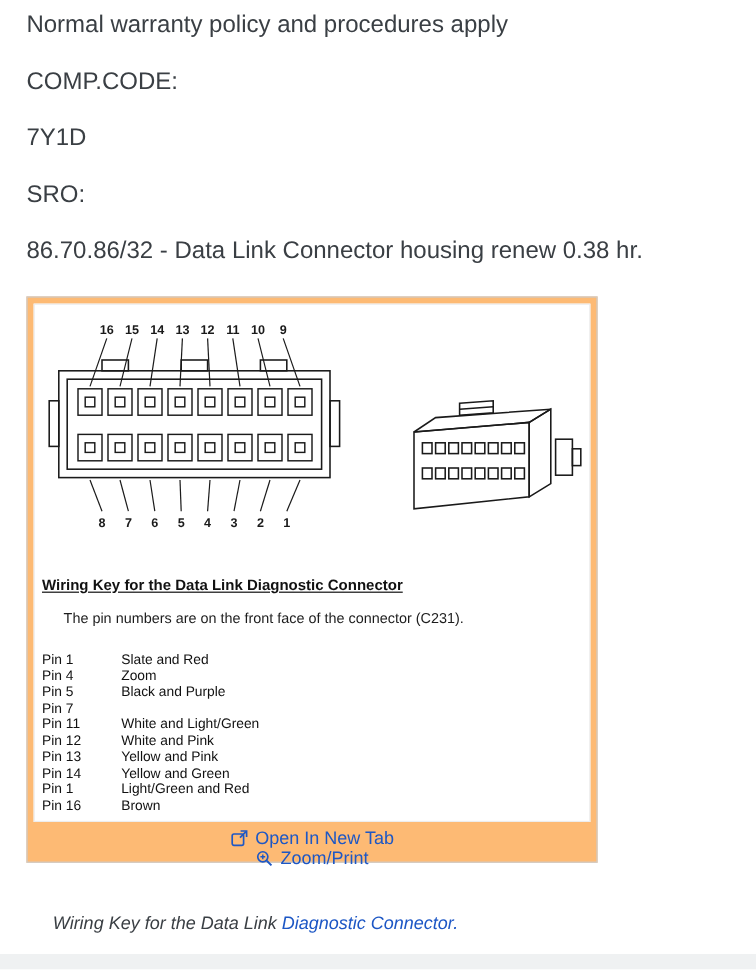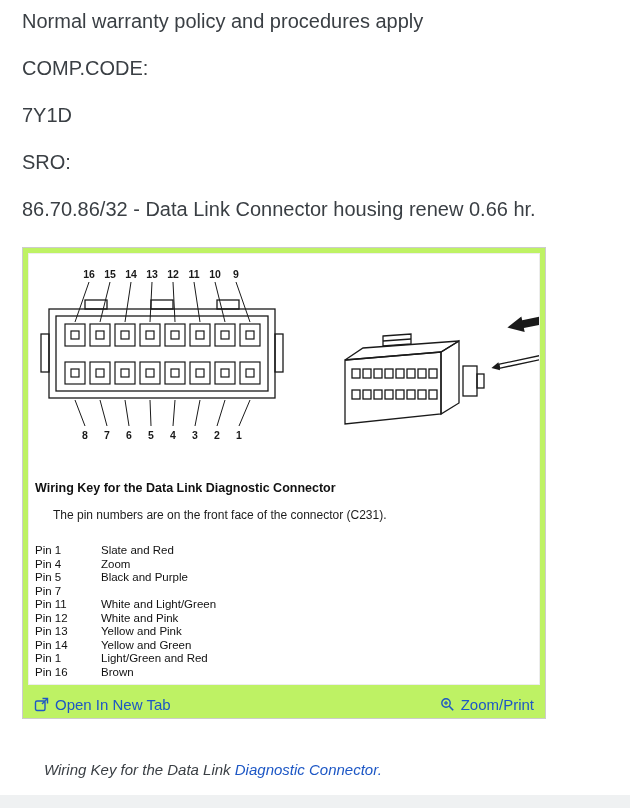--- a/index.html
+++ b/index.html
@@ -8,48 +8,50 @@
     width: 630px; height: 808px;
     position: relative; overflow: hidden;
     background: #ffffff;
     font-family: "Liberation Sans", sans-serif;
     color: var(--text-color, #3a3f44);
   }
   .content { padding: 12px 0 0 22px; }
   .meta-line { font-size: 20px; line-height: 18px; margin: 0 0 29px 0; }
 
   .figure-panel {
-    width: 524px;
+    width: 476px;
     margin-top: 11px;
     border: 1px solid var(--panel-border, #cccccc);
-    background: #bef264;
+    background: #fdba74;
   }
   .figure-scan {
     margin: 5px;
     height: 432px;
     background: #ffffff;
     border: 1px solid #ededed;
     overflow: hidden;
     color: #1a1a1a;
     cursor: pointer;
   }
   .diagram { display: block; margin: 8px 0 0 0; }
 
   .figure-heading {
     font-size: 12.5px; line-height: 15px; font-weight: bold;
+    text-decoration: underline;
     margin: 34px 0 4px 6px; color: #111;
   }
   .figure-sub { font-size: 12px; line-height: 14px; margin: 12px 0 0 24px; color: #1c1c1c; }
   .pin-table { margin: 22px 0 0 6px; font-size: 11.5px; line-height: 13.5px; color: #111; }
   .pin-row { display: grid; grid-template-columns: 66px auto; }
 
   .figure-actions {
     height: 28px;
     display: flex; align-items: center; justify-content: space-between;
     padding: 0 11px;
+    flex-direction: column;
   }
   .action-link {
     display: inline-flex; align-items: center; gap: 6px;
     color: var(--link-color, #1d57c5);
     font-size: 15px; text-decoration: none; cursor: pointer;
   }
   .action-icon { display: block; }
 
   .caption { margin: 42px 0 0 22px; font-size: 15px; line-height: 18px; font-style: italic; }
   .caption-link { color: var(--link-color, #1d57c5); text-decoration: none; cursor: pointer; }
@@ -62,21 +64,21 @@
 </style>
 </head>
 <body>
 
 <div class="content">
 
   <p class="meta-line">Normal warranty policy and procedures apply</p>
   <p class="meta-line">COMP.CODE:</p>
   <p class="meta-line">7Y1D</p>
   <p class="meta-line">SRO:</p>
-  <p class="meta-line">86.70.86/32 - Data Link Connector housing renew 0.66 hr.</p>
+  <p class="meta-line">86.70.86/32 - Data Link Connector housing renew 0.38 hr.</p>
 
   <div class="figure-panel">
     <div class="figure-scan">
 
       <svg class="diagram" viewBox="0 0 560 185" width="560" height="185">
 
         <g stroke="#1a1a1a" fill="none" stroke-width="1.3">
           <rect x="56" y="38" width="22" height="9"></rect>
           <rect x="122" y="38" width="22" height="9"></rect>
           <rect x="188" y="38" width="22" height="9"></rect>

